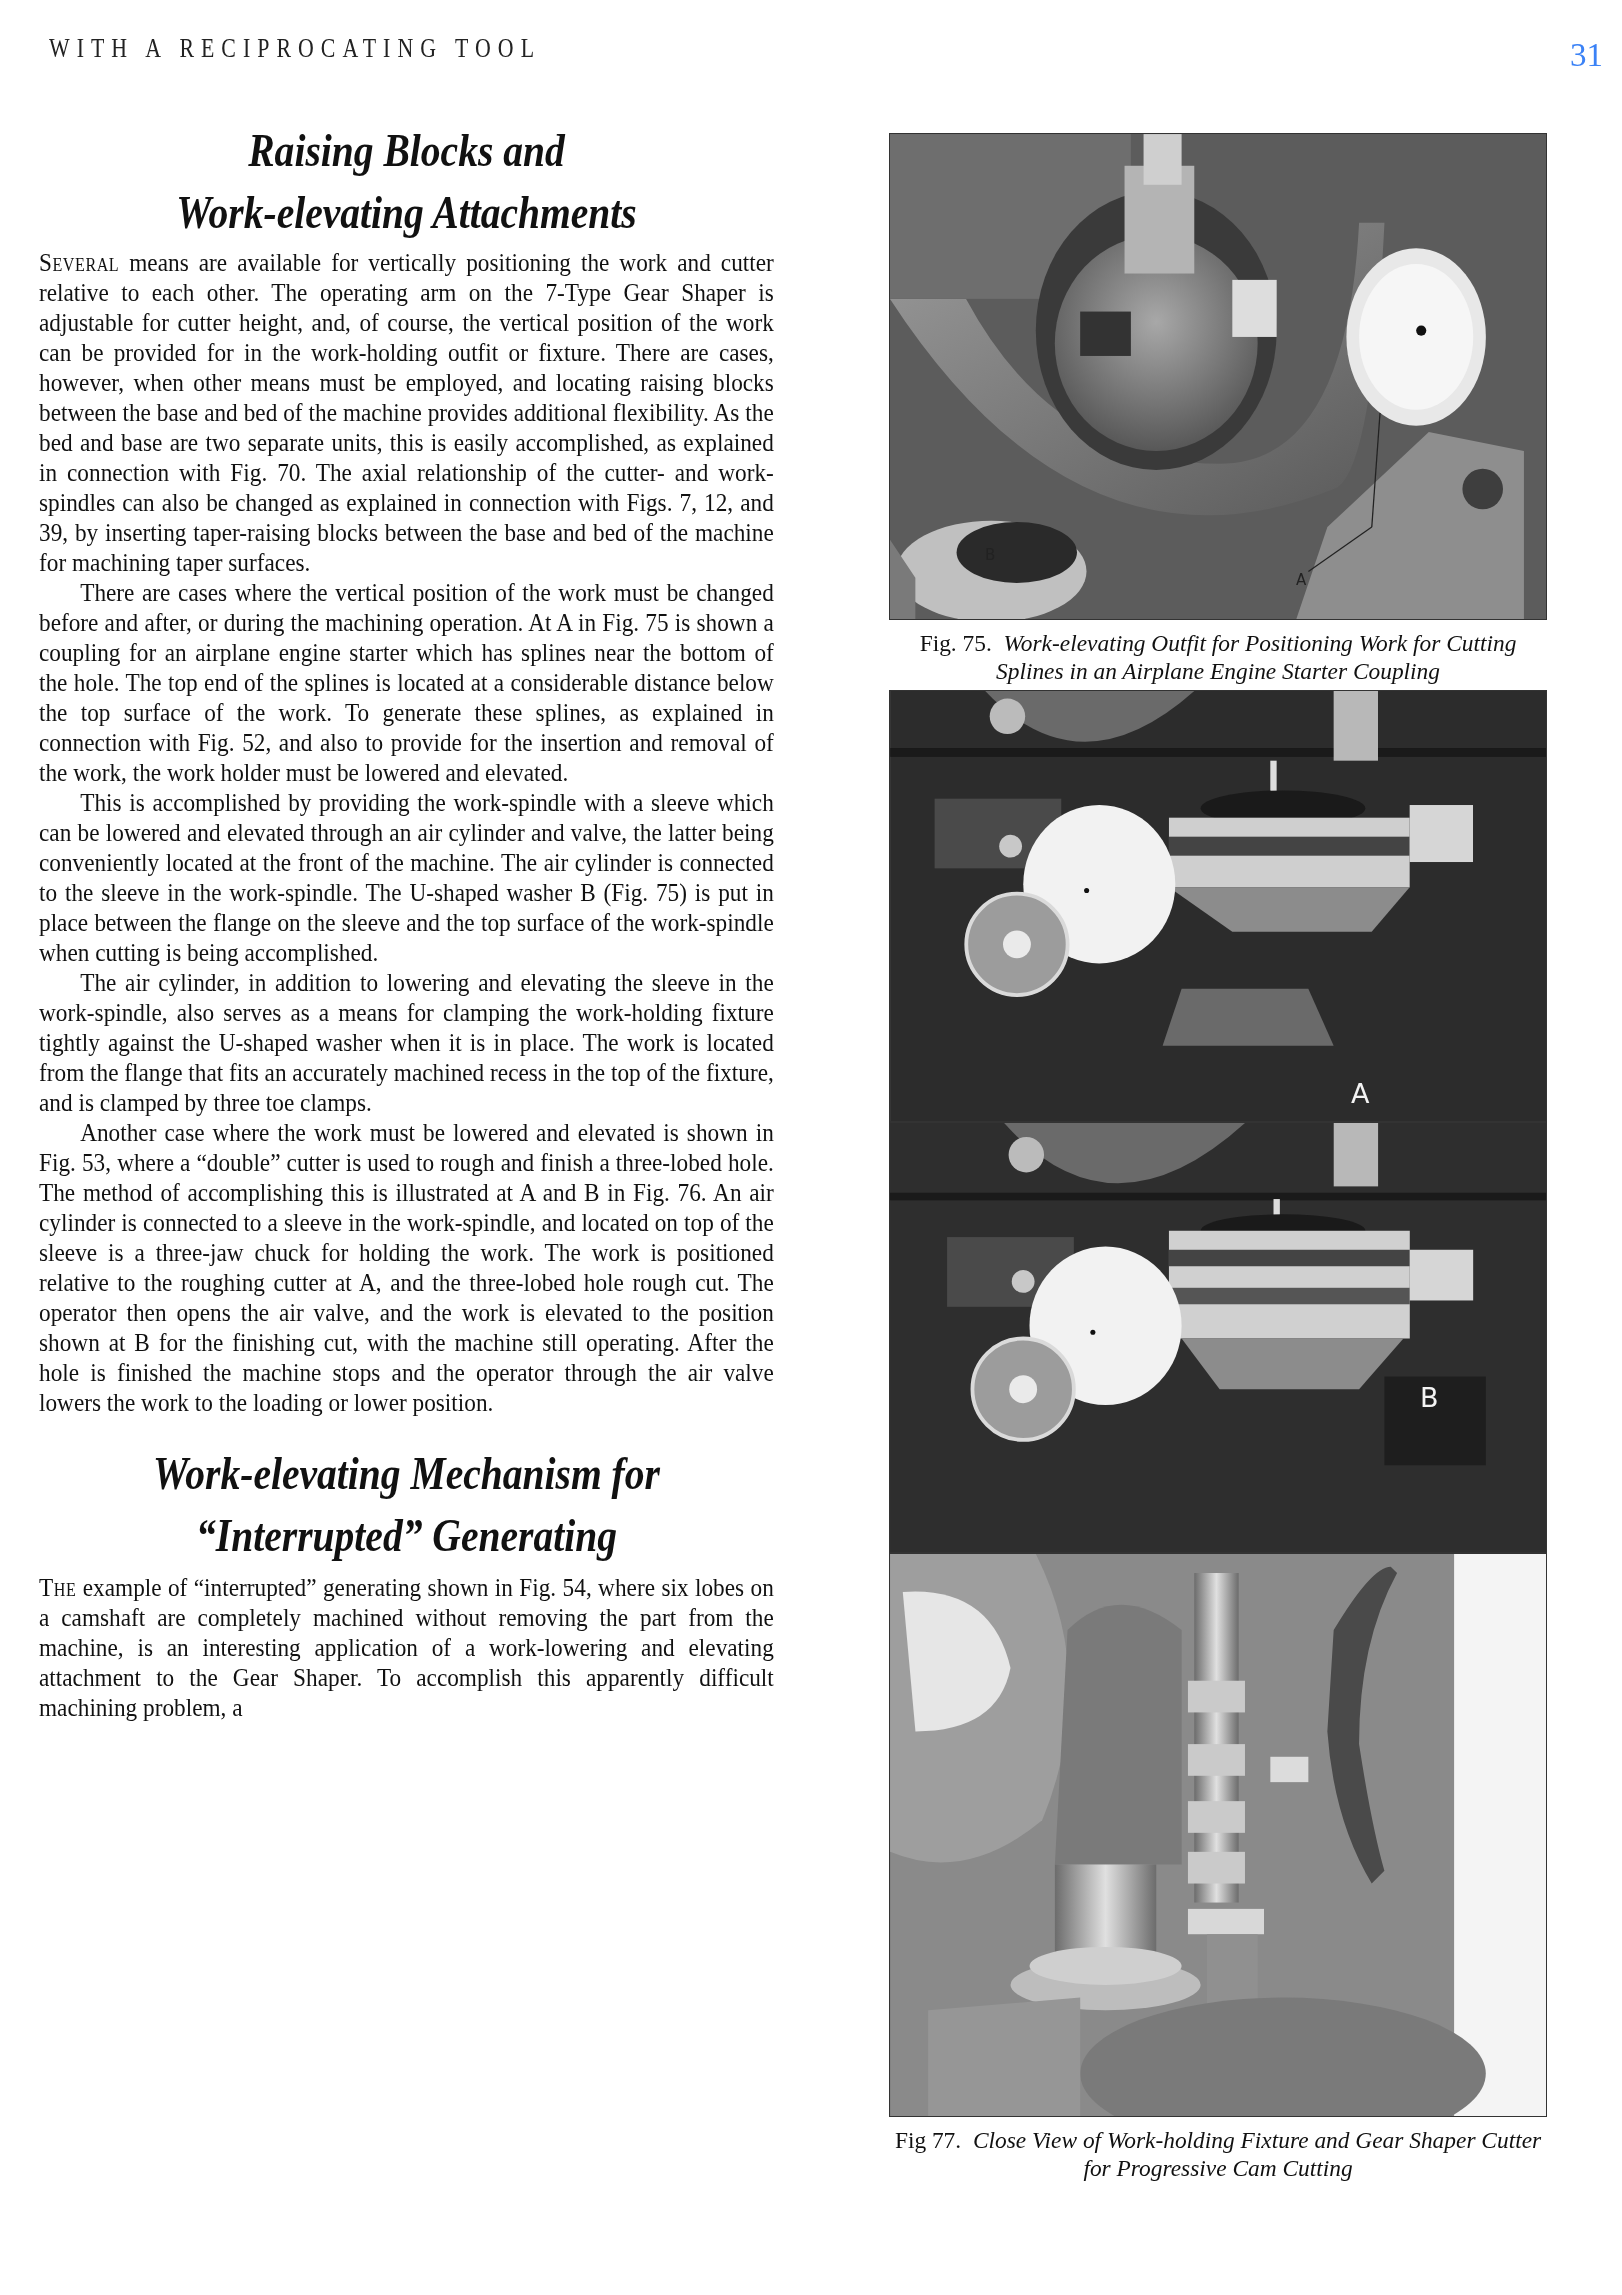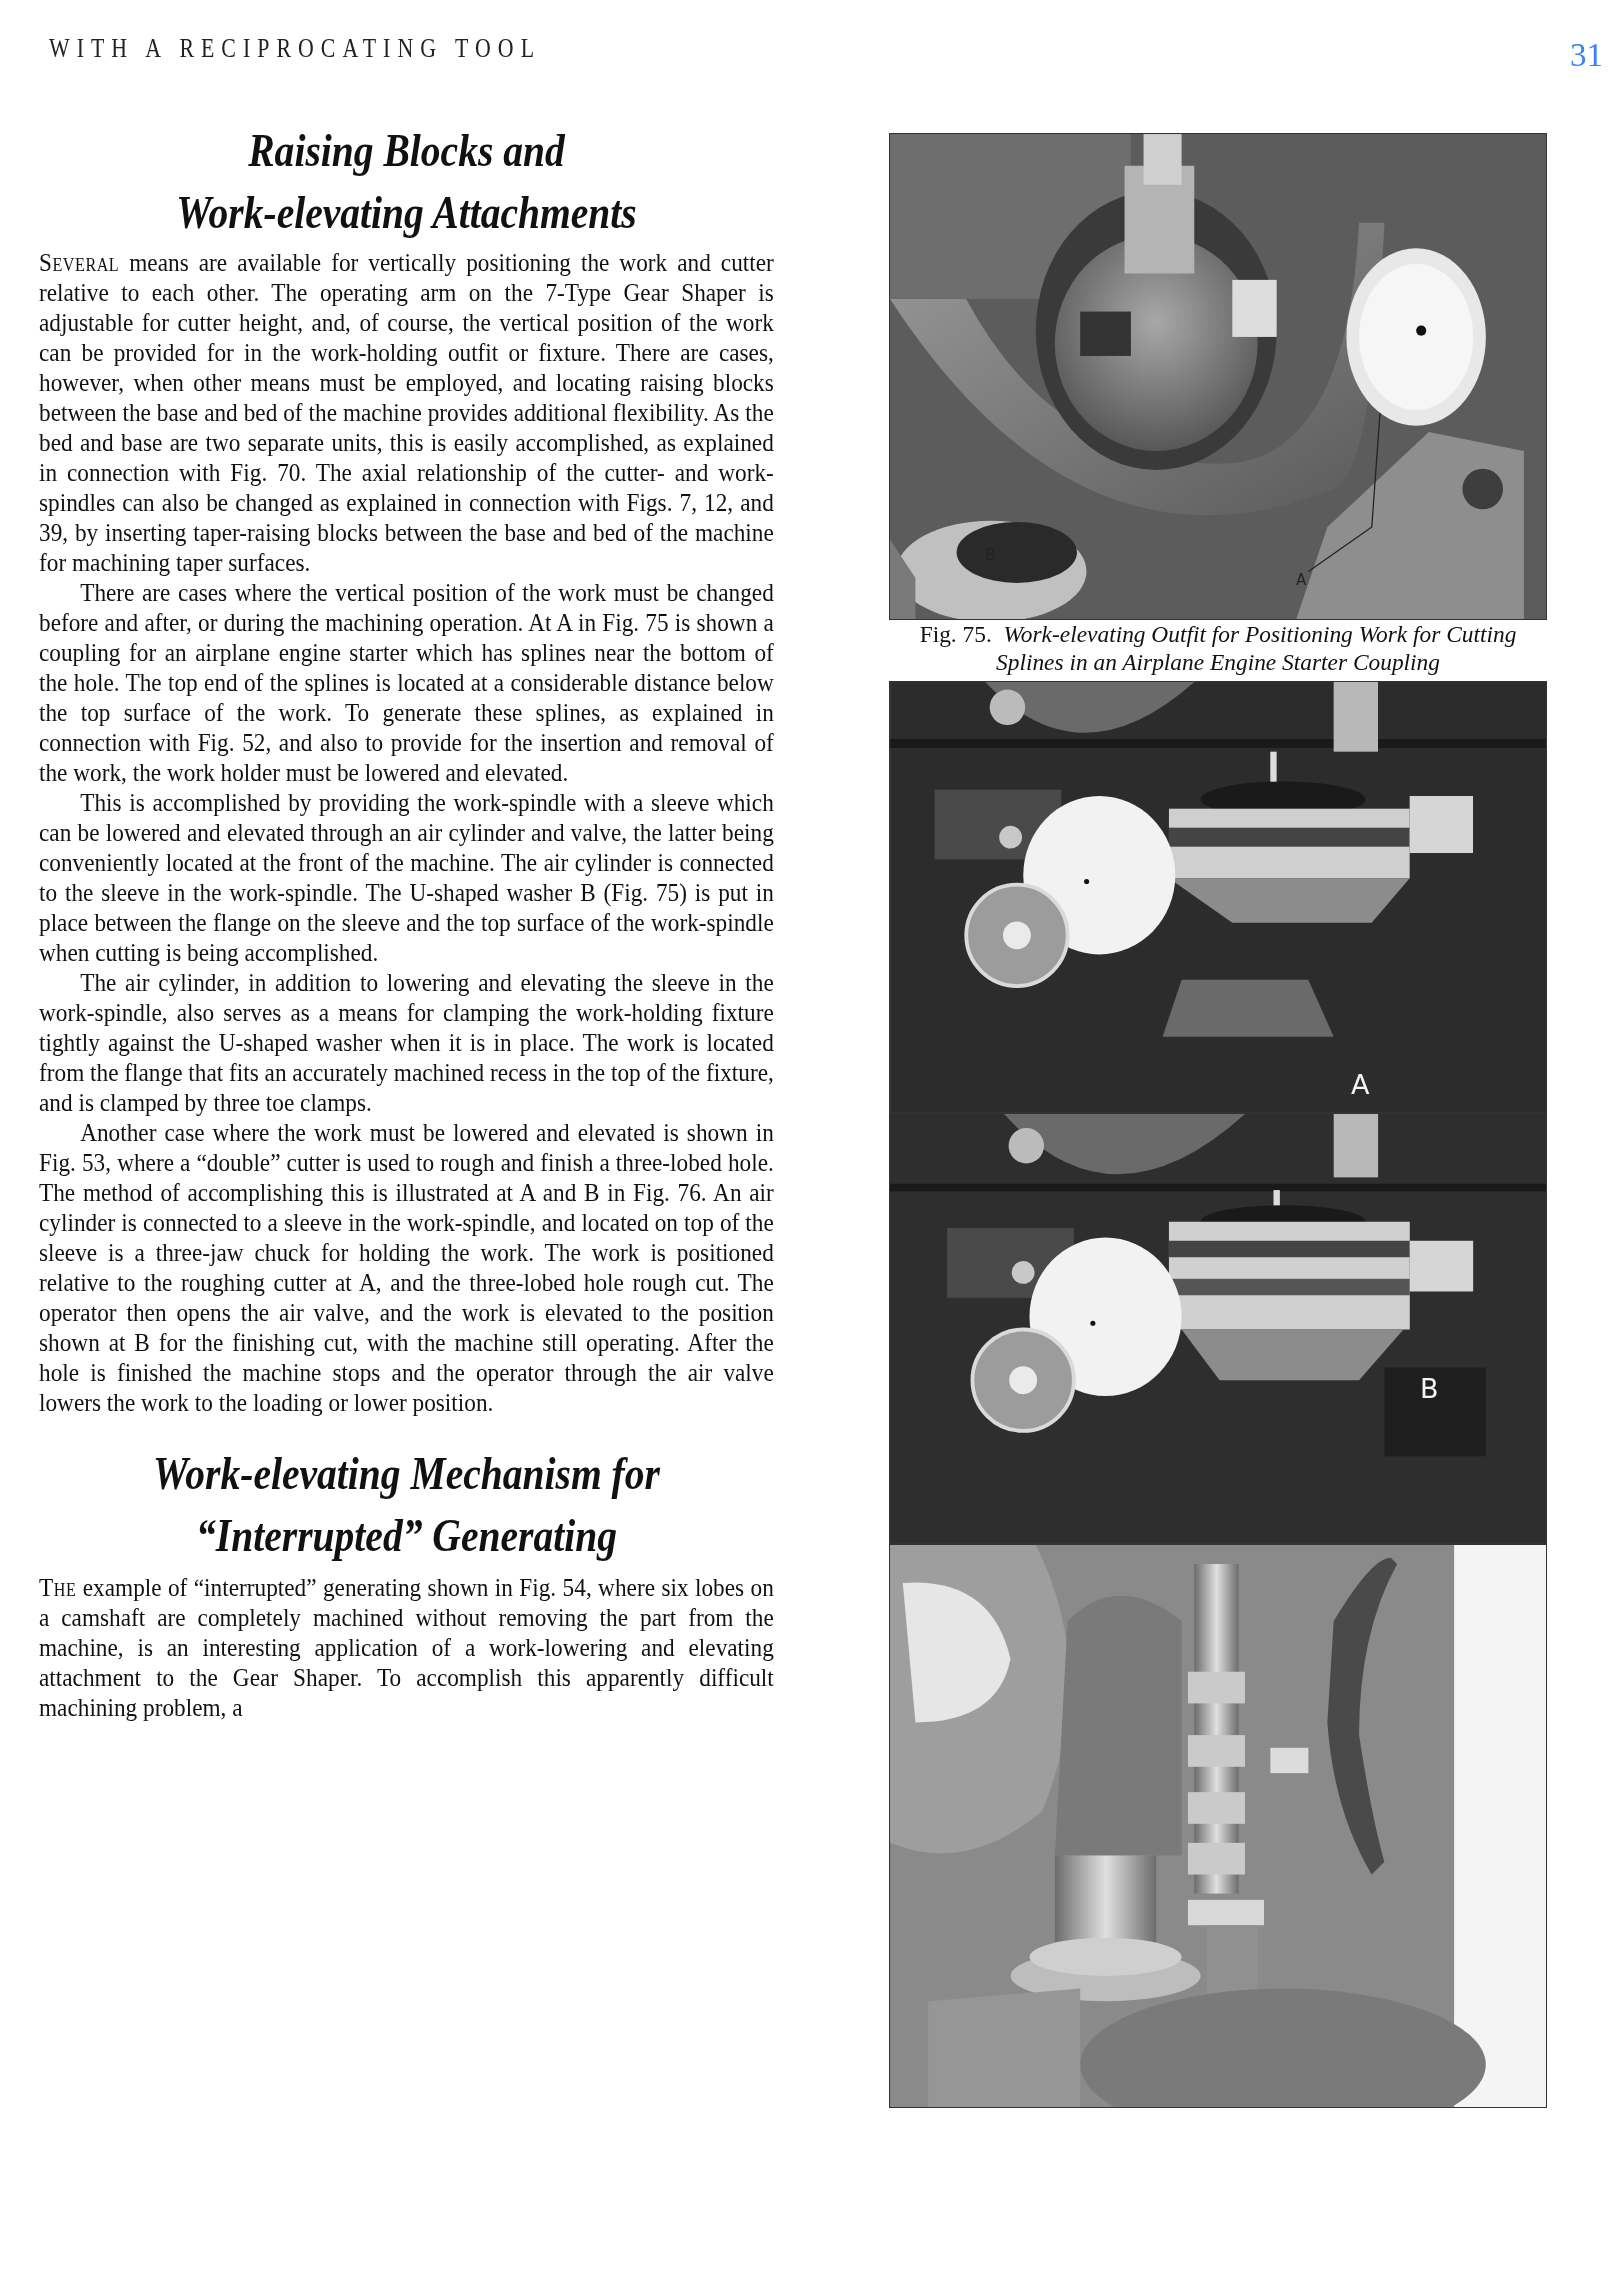--- a/index.html
+++ b/index.html
@@ -34,21 +34,21 @@
 
   .right-col { position: absolute; left: 889px; top: 133px; width: 658px; }
   .photo {
     position: relative; width: 658px; overflow: hidden;
     background: #555;
     border: 0.6px solid #333; box-sizing: border-box;
   }
   .caption {
     font-family: "Liberation Serif", serif; font-style: italic;
     text-align: center; font-size: 23.4px; line-height: 28px; color: #111;
-    padding: 0 0 5px 0;
+    padding: 9px 0 5px 0;
   }
   .caption .lead { font-style: normal; }
   .photo-label {
     position: absolute; font-family: "DejaVu Sans", sans-serif; color: #f4f4f4; font-size: 27px;
   }
   .photo-label.dark { color: #222; font-size: 15px; }
 </style>
 </head>
 <body>
 
@@ -191,14 +191,18 @@
       <path d="M700 120 Q 760 20 790 20 L 800 30 Q 740 140 740 300 Q 760 430 780 500 L 760 520 Q 700 420 690 280 Z" fill="#4a4a4a"></path>
       <rect x="260" y="490" width="160" height="140" fill="url(#g77a)"></rect>
       <ellipse cx="340" cy="680" rx="150" ry="40" fill="#bdbdbd"></ellipse>
       <ellipse cx="340" cy="650" rx="120" ry="30" fill="#cfcfcf"></ellipse>
       <rect x="470" y="560" width="120" height="40" fill="#d8d8d8"></rect>
       <rect x="500" y="600" width="80" height="200" fill="#909090"></rect>
       <ellipse cx="620" cy="820" rx="320" ry="120" fill="#7a7a7a"></ellipse>
       <path d="M60 720 L 300 700 L 300 890 L 60 890 Z" fill="#969696"></path>
     </svg>
   </div>
+  <div class="caption">
+    <span class="lead">Fig 77.</span>&nbsp;
+    <span>Close View of Work-holding Fixture and Gear Shaper Cutter for Progressive Cam Cutting</span>
+  </div>
 </div>
 
 
 </body></html>

